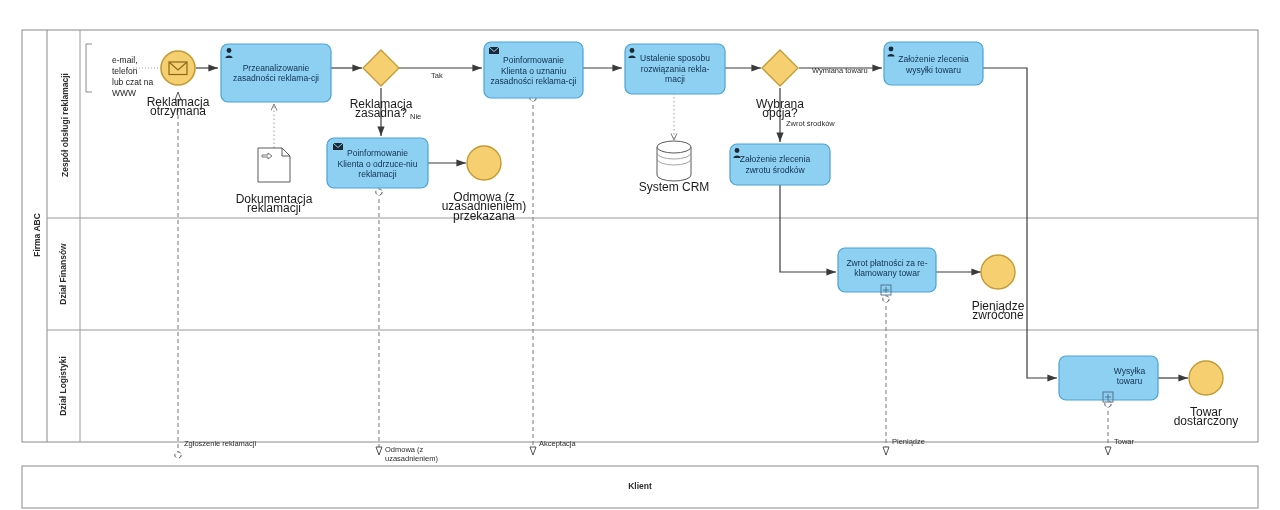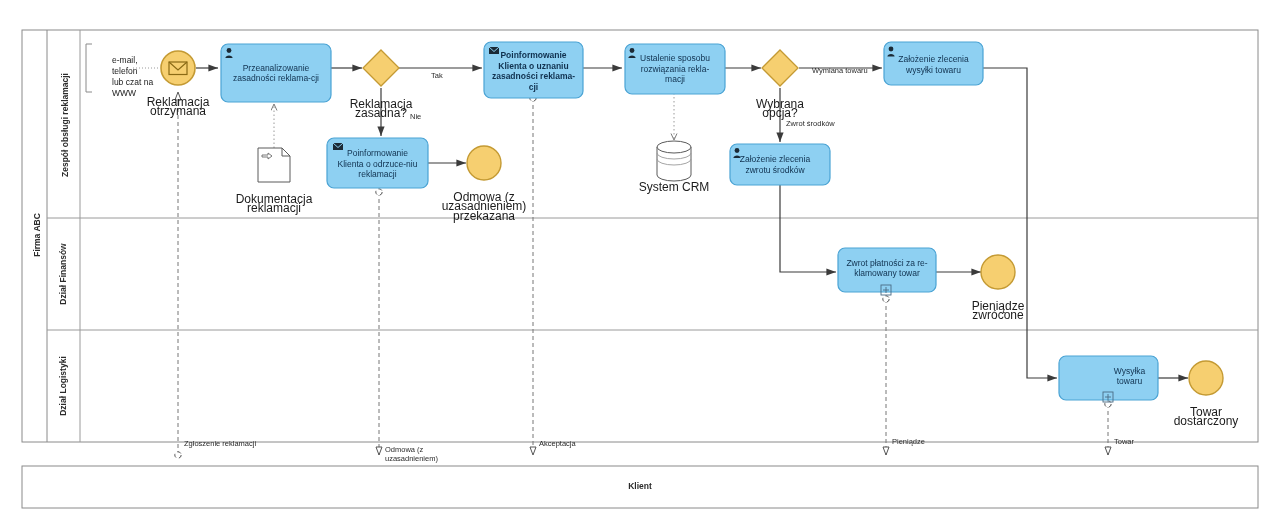--- a/index.html
+++ b/index.html
@@ -243,21 +243,21 @@
 lub czat na
 WWW</span>
   </div>
 
   <div class="task-txt" style="left:221px;top:44px;width:110px;height:58px;">
     <span>Przeanalizowanie zasadności reklama-cji</span>
   </div>
   <div class="task-txt" style="left:327px;top:140px;width:101px;height:48px;">
     <span>Poinformowanie Klienta o odrzuce-niu reklamacji</span>
   </div>
-  <div class="task-txt" style="left:484px;top:44px;width:99px;height:54px;font-weight:bold;">
+  <div class="task-txt" style="left:484px;top:44px;width:99px;height:54px;">
     <span>Poinformowanie Klienta o uznaniu zasadności reklama-cji</span>
   </div>
   <div class="task-txt" style="left:625px;top:44px;width:100px;height:50px;">
     <span>Ustalenie sposobu rozwiązania rekla-macji</span>
   </div>
   <div class="task-txt" style="left:730px;top:144px;width:90px;height:41px;">
     <span>Założenie zlecenia zwrotu środków</span>
   </div>
   <div class="task-txt" style="left:884px;top:44px;width:99px;height:41px;">
     <span>Założenie zlecenia wysyłki towaru</span>

